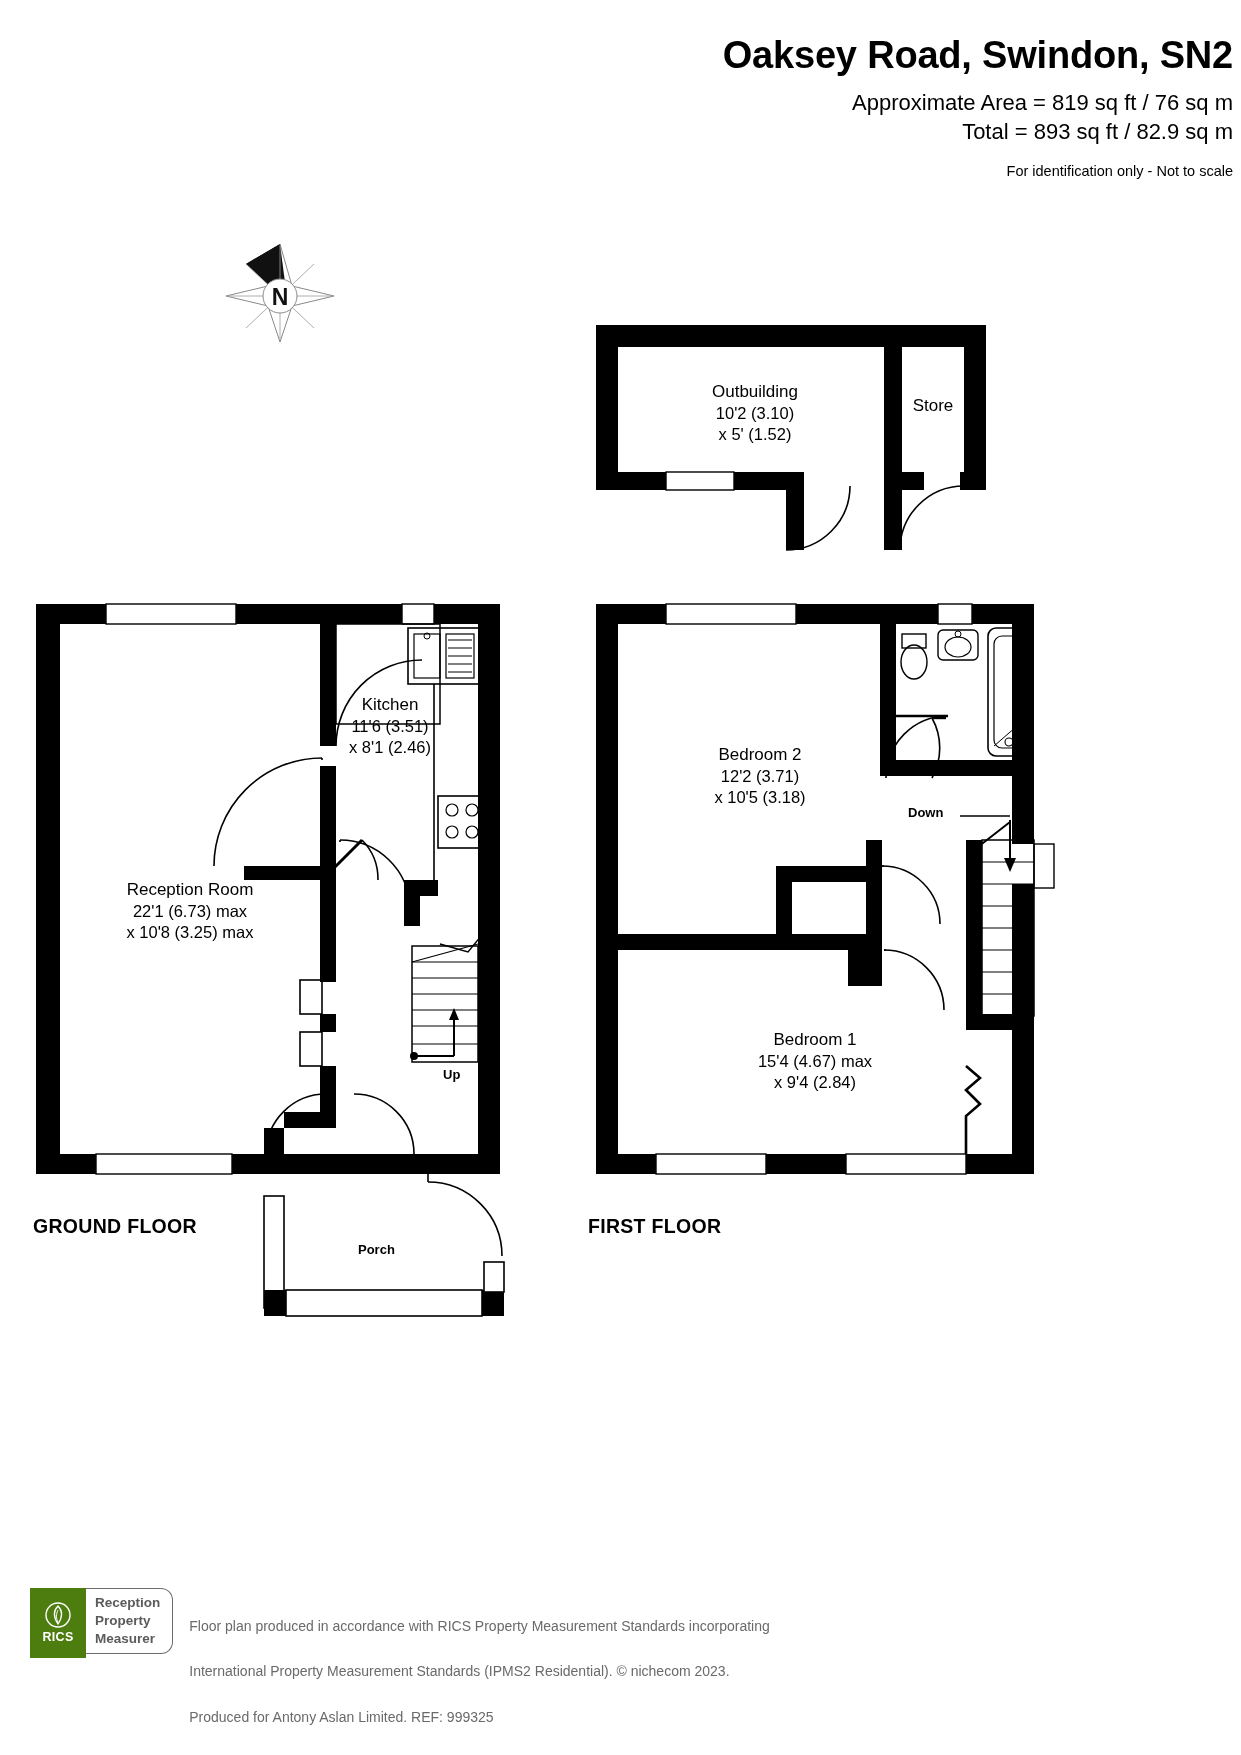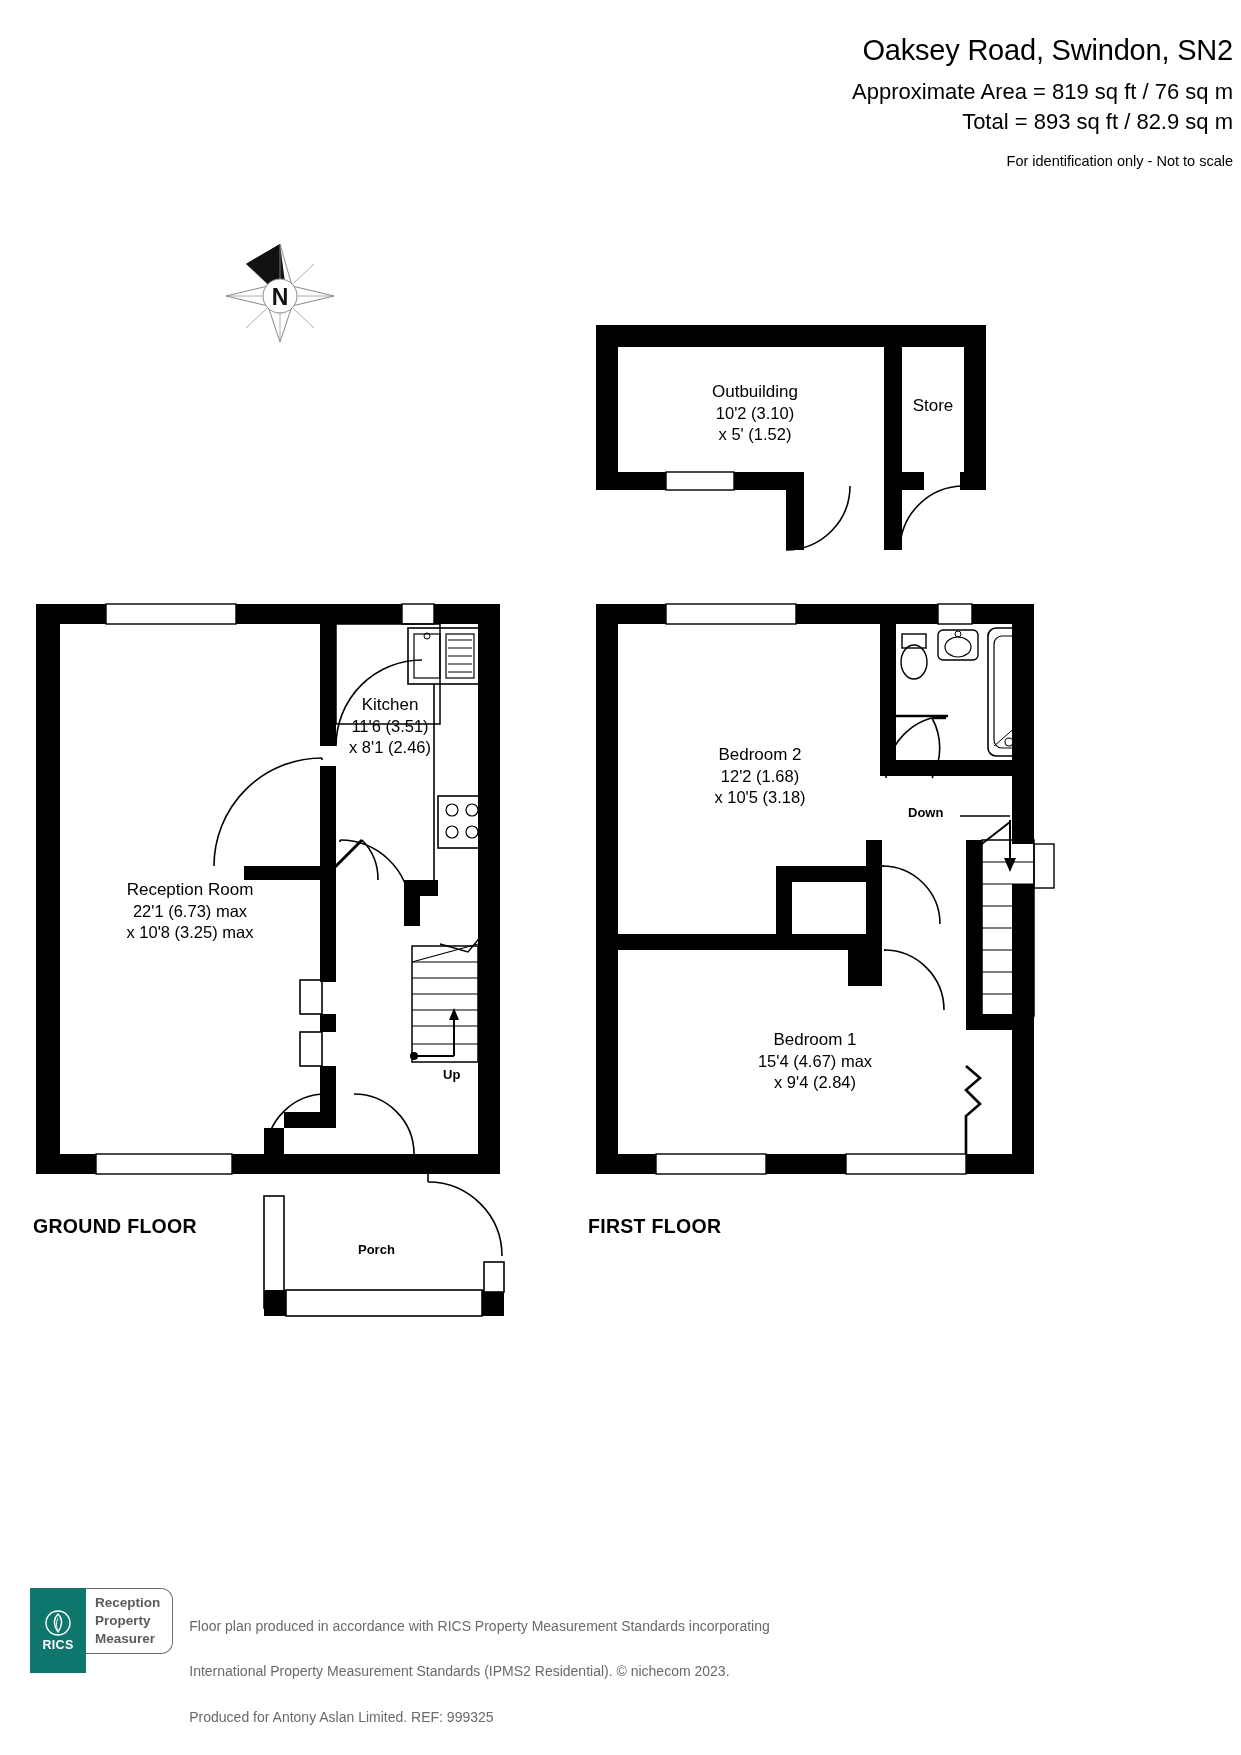--- a/index.html
+++ b/index.html
@@ -22,22 +22,22 @@
 
   
   .header {
     position: absolute;
     top: 34px;
     right: 8px;
     width: 640px;
     text-align: right;
   }
   .title {
-    font-size: 29px;
-    font-weight: normal;
+    font-size: 38px;
+    font-weight: bold;
     letter-spacing: -0.2px;
     line-height: 1.15;
     margin: 0 0 10px 0;
   }
   .subline {
     font-size: 22px;
     line-height: 1.35;
     font-weight: normal;
   }
   .notescale {
@@ -104,22 +104,22 @@
     align-items: flex-start;
     gap: 16px;
   }
   .rics-badge {
     display: flex;
     align-items: stretch;
     height: 66px;
   }
   .rics-mark {
     width: 56px;
-    height: 85px;
-    background: #0f766e;
+    height: 70px;
+    background: #4d7c0f;
     display: flex;
     flex-direction: column;
     align-items: center;
     justify-content: center;
     color: #ffffff;
   }
   .rics-mark .rics-logo {
     font-size: 9px;
     line-height: 1;
   }
@@ -416,21 +416,21 @@
   </div>
 
   <div class="small-label" style="left:443px; top:1067px;">Up</div>
 
   <div class="small-label" style="left:358px; top:1242px;">Porch</div>
 
   <div class="floor-title" style="left:33px; top:1215px;">GROUND FLOOR</div>
 
   <div class="plan-label" style="left:640px; top:744px; width:240px;">
     <span class="rm-name">Bedroom 2</span>
-    <span class="rm-dim">12'2 (1.68)</span>
+    <span class="rm-dim">12'2 (3.71)</span>
     <span class="rm-dim">x 10'5 (3.18)</span>
   </div>
 
   <div class="plan-label" style="left:700px; top:1029px; width:230px;">
     <span class="rm-name">Bedroom 1</span>
     <span class="rm-dim">15'4 (4.67) max</span>
     <span class="rm-dim">x 9'4 (2.84)</span>
   </div>
 
   <div class="small-label" style="left:908px; top:805px;">Down</div>

